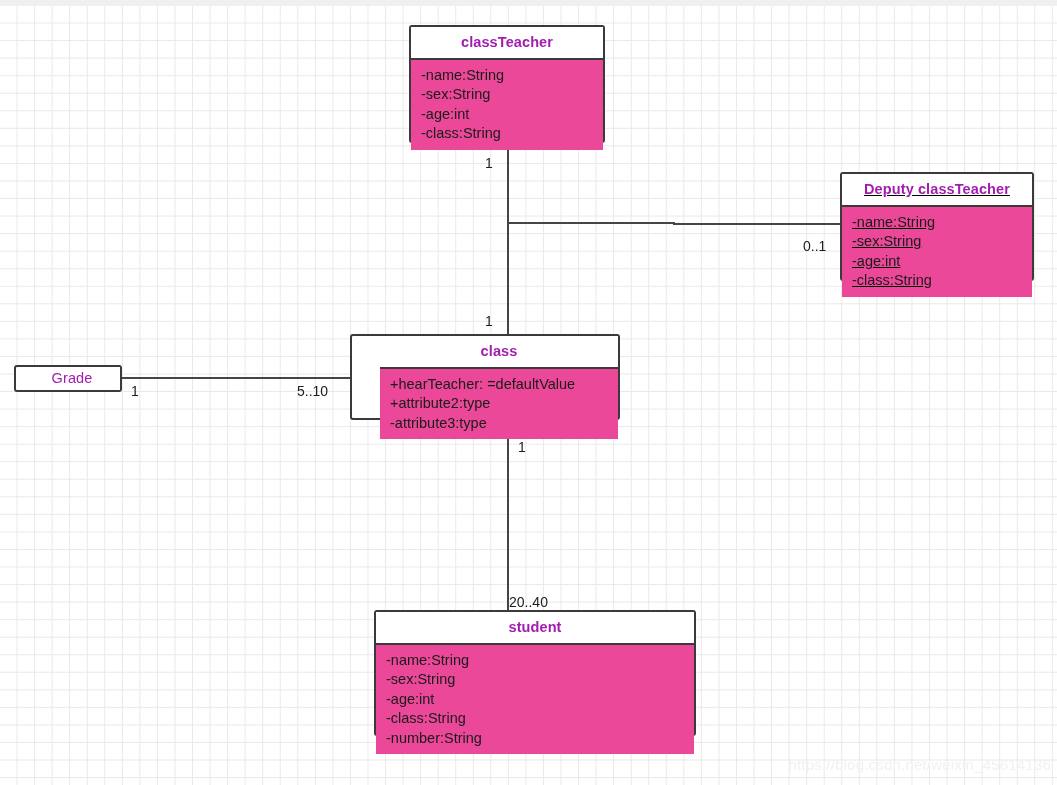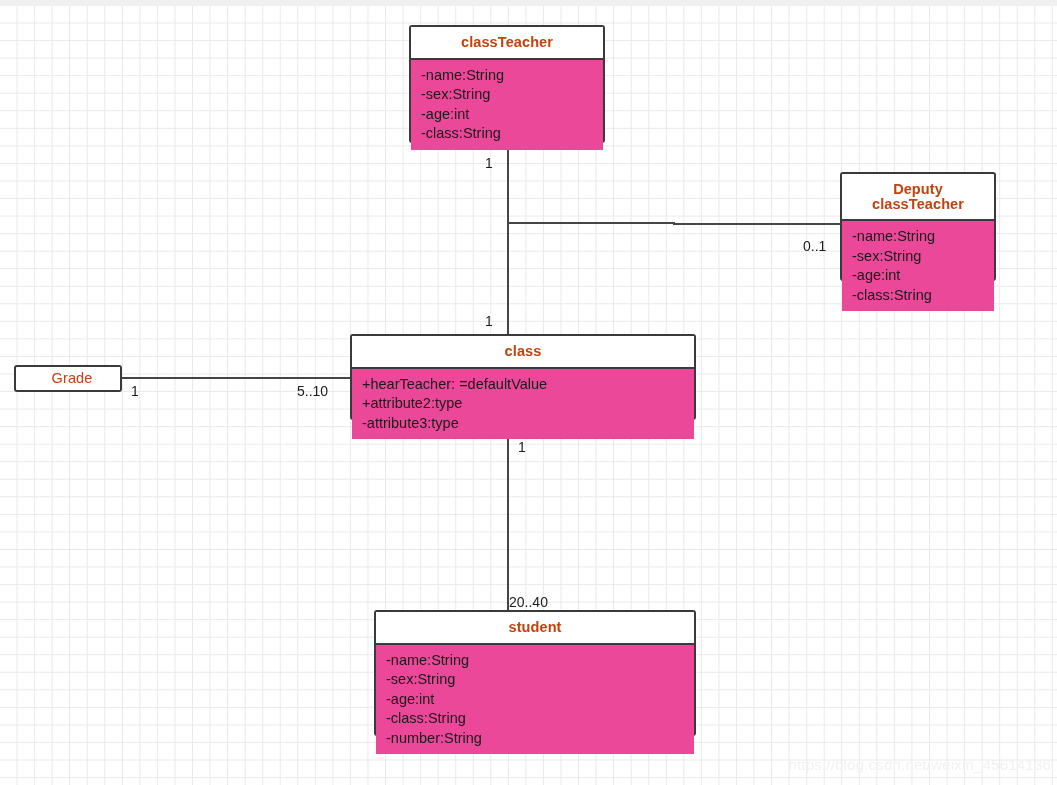--- a/index.html
+++ b/index.html
@@ -33,21 +33,21 @@
     box-sizing: border-box;
     background: #ffffff;
     border: 2px solid #3a3a3a;
     border-radius: 3px;
   }
   .uml-title {
     box-sizing: border-box;
     text-align: center;
     font-weight: bold;
     font-size: 14.5px;
-    color: #c2410c;
+    color: #a21caf;
     letter-spacing: 0.1px;
     line-height: 1;
     padding: 8px 4px 8px 4px;
     border-bottom: 2px solid #3a3a3a;
     background: #ffffff;
   }
   .uml-title.no-rule {
     border-bottom: none;
   }
   .uml-attrs {
@@ -119,31 +119,31 @@
   <div class="uml-box" style="left:409px; top:25px; width:196px; height:118px;">
     <div class="uml-title">classTeacher</div>
     <div class="uml-attrs">
       <div class="uml-attr">-name:String</div>
       <div class="uml-attr">-sex:String</div>
       <div class="uml-attr">-age:int</div>
       <div class="uml-attr">-class:String</div>
     </div>
   </div>
 
-  <div class="uml-box" style="left:840px; top:172px; width:156px; height:109px;">
+  <div class="uml-box" style="left:840px; top:172px; width:194px; height:109px;text-decoration:underline;">
     <div class="uml-title">Deputy classTeacher</div>
     <div class="uml-attrs">
       <div class="uml-attr">-name:String</div>
       <div class="uml-attr">-sex:String</div>
       <div class="uml-attr">-age:int</div>
       <div class="uml-attr">-class:String</div>
     </div>
   </div>
 
-  <div class="uml-box" style="left:350px; top:334px; width:346px; height:86px;">
+  <div class="uml-box" style="left:350px; top:334px; width:270px; height:86px;padding-left:28px;">
     <div class="uml-title">class</div>
     <div class="uml-attrs">
       <div class="uml-attr">+hearTeacher: =defaultValue</div>
       <div class="uml-attr">+attribute2:type</div>
       <div class="uml-attr">-attribute3:type</div>
     </div>
   </div>
 
   <div class="uml-box" style="left:14px; top:365px; width:108px; height:27px;">
     <div class="uml-title no-rule" style="font-weight:normal; padding:4px 4px;margin-left:8px;">Grade</div>

